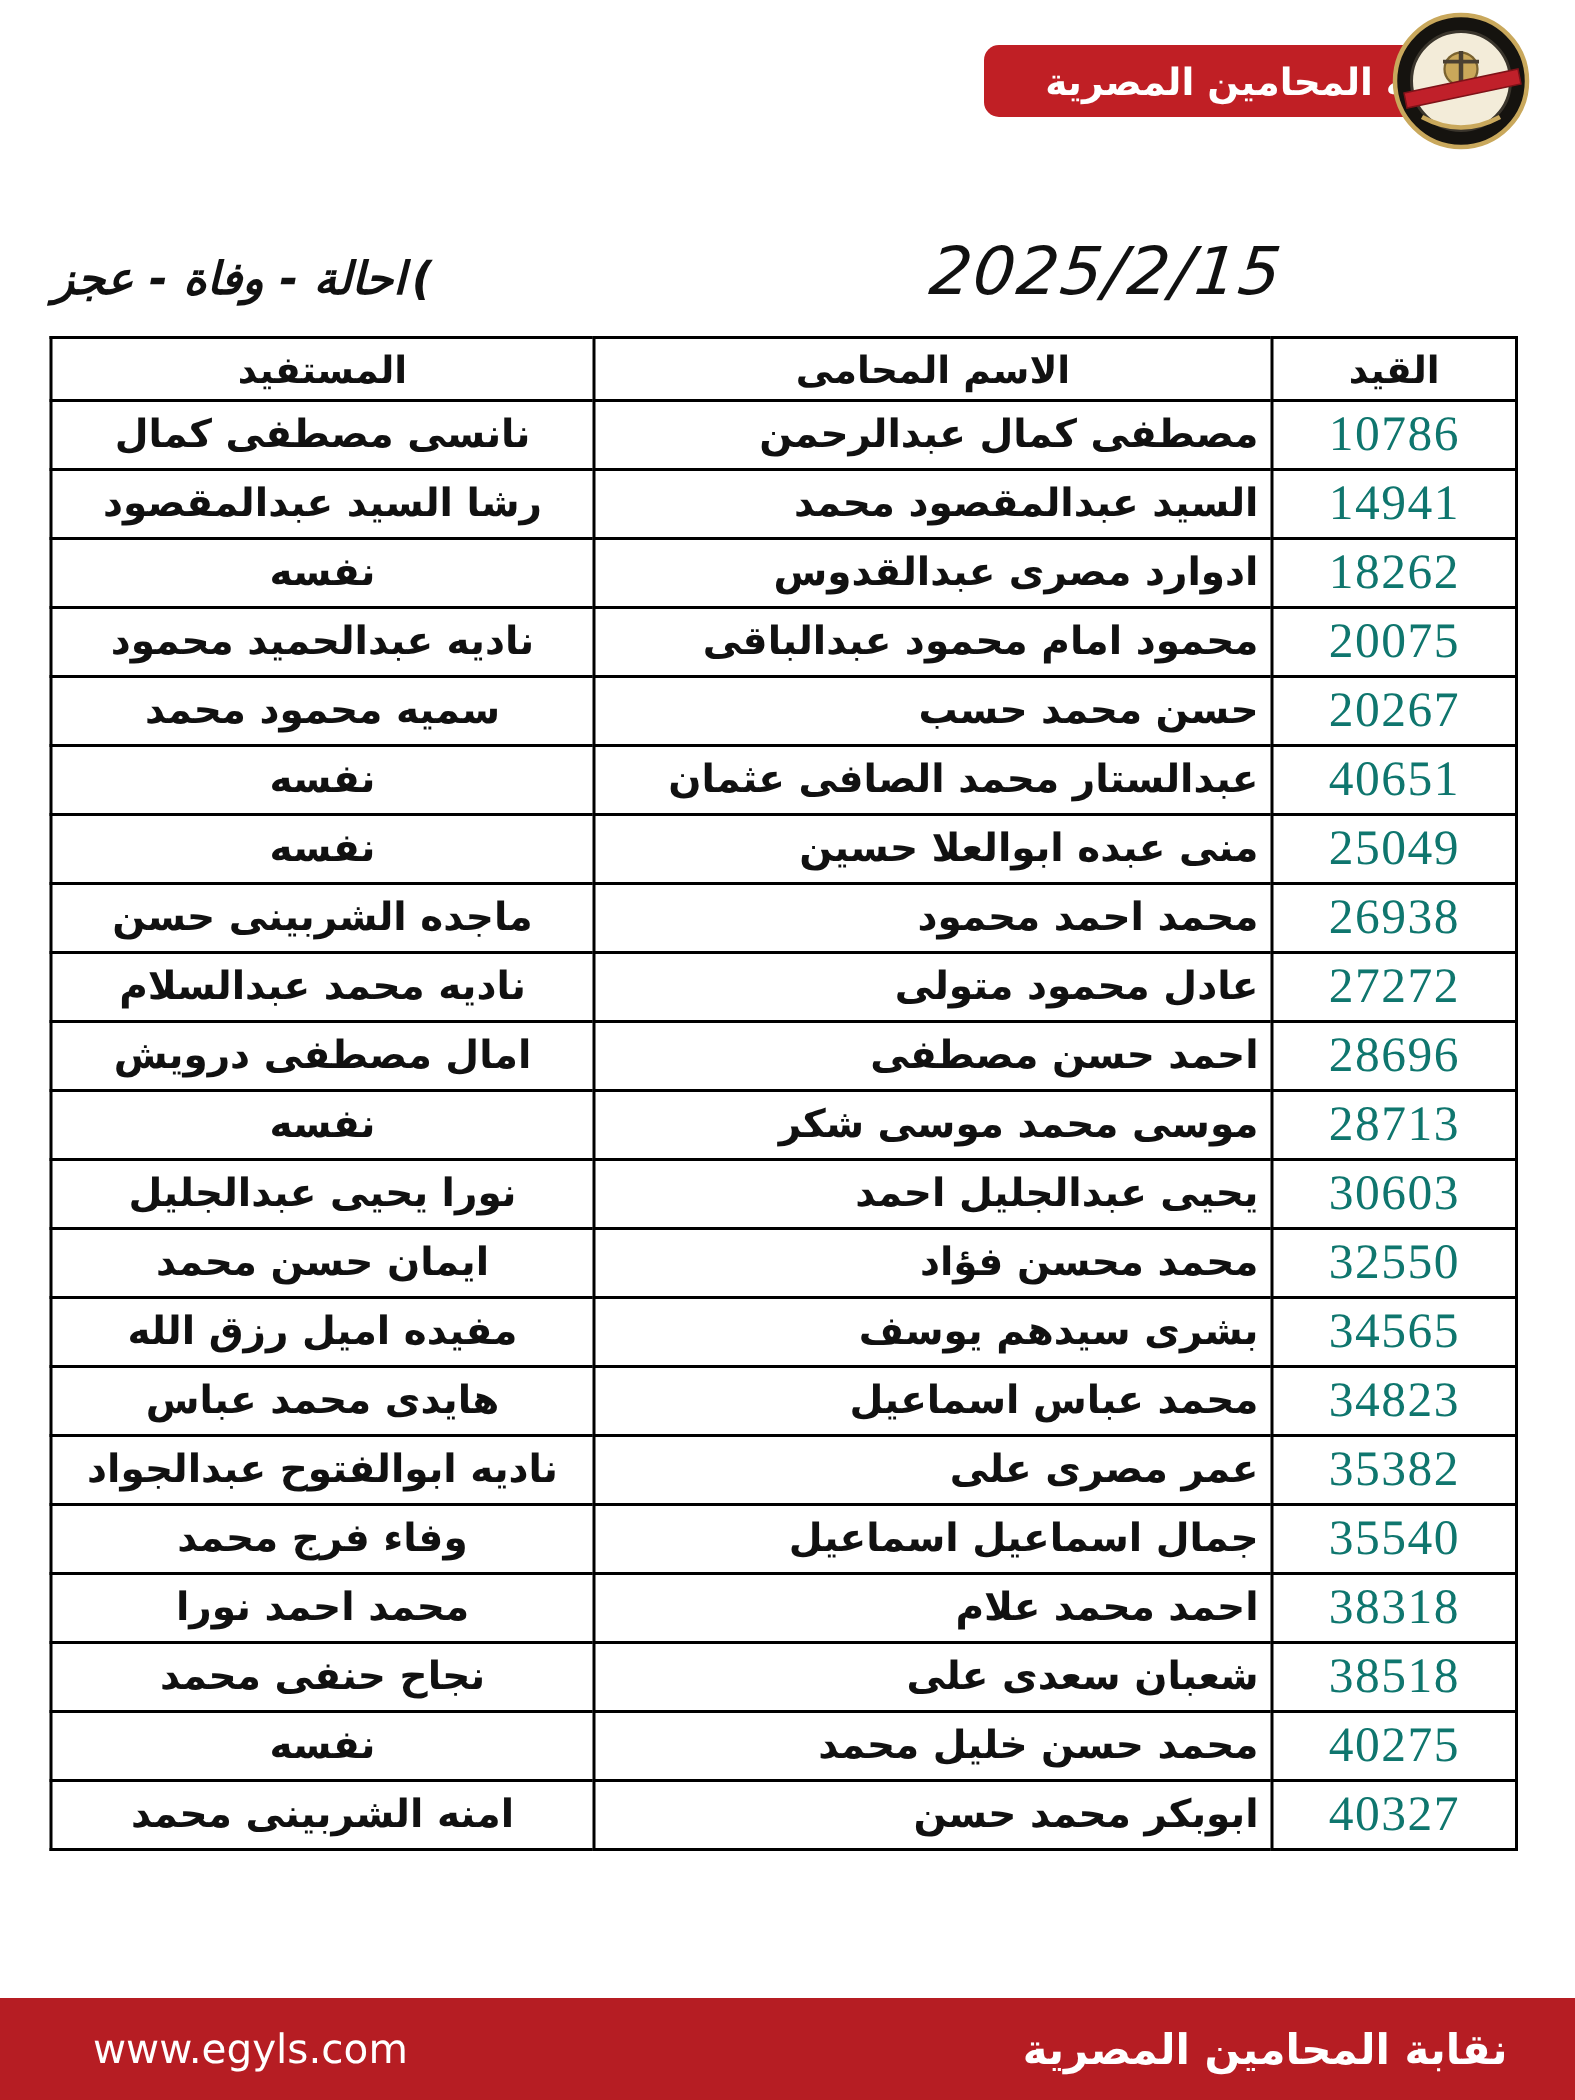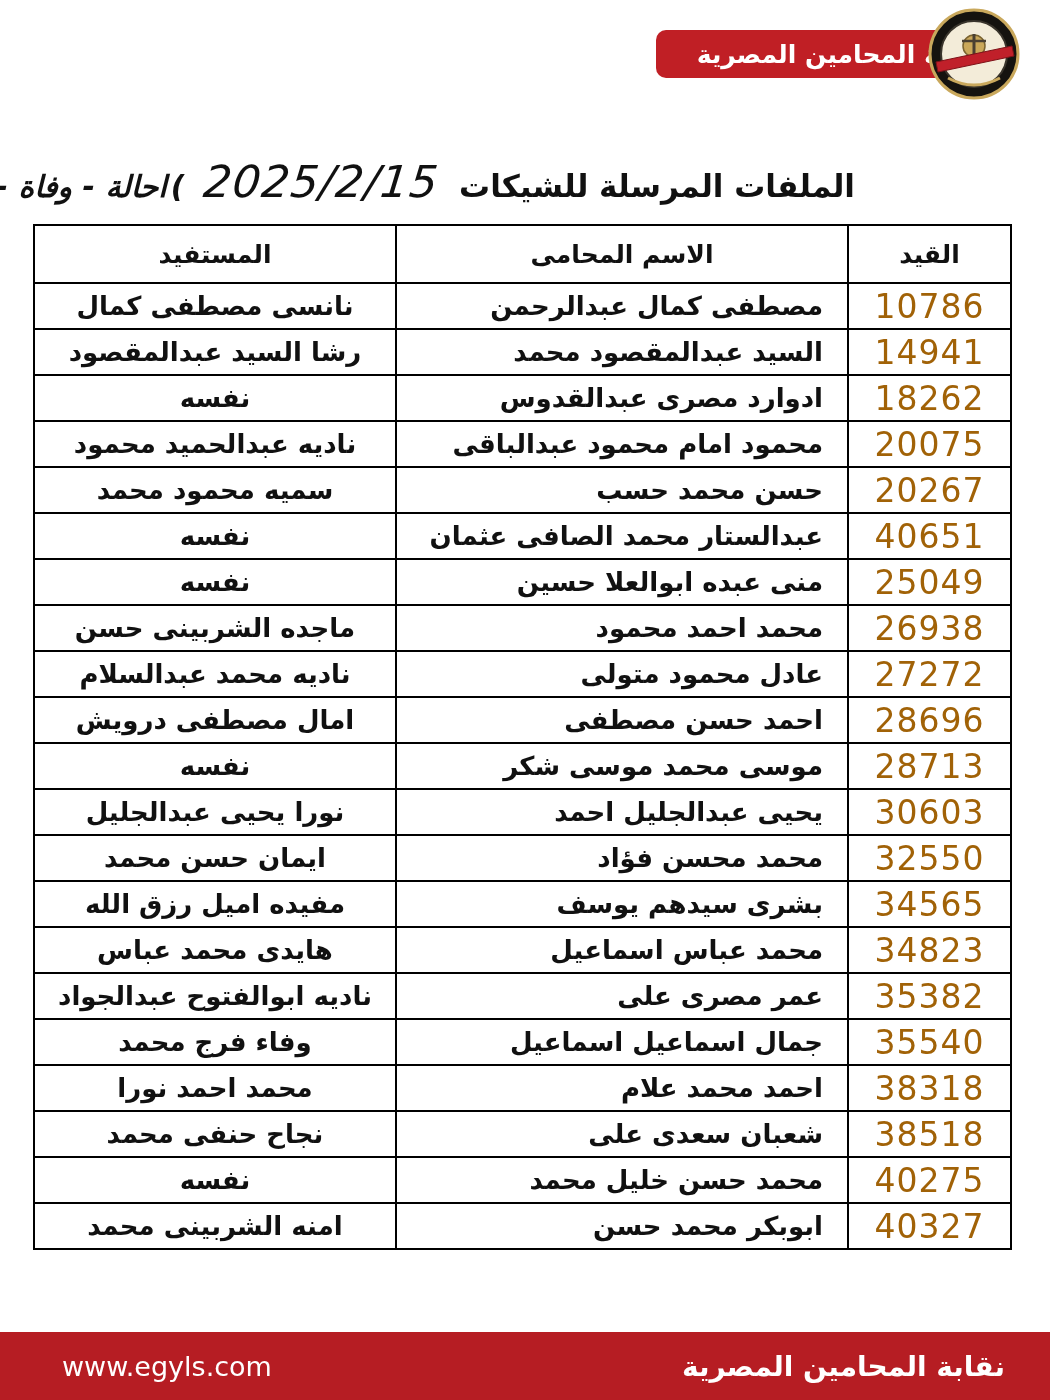--- a/index.html
+++ b/index.html
@@ -41,27 +41,27 @@
   
   table.checks {
     position:absolute; top:224px; right:38px;
     width:977px; border-collapse:collapse; direction:rtl; table-layout:fixed;
     background:#fff;
   }
   .col-qaid { width:163px; }
   .col-lawyer { width:452px; }
   .col-beneficiary { width:362px; }
   table.checks th, table.checks td { border:2px solid #000; vertical-align:middle; }
-  table.checks th { height:58px; font-size:25px; font-weight:bold; text-align:center; }
+  table.checks th { height:42px; font-size:25px; font-weight:bold; text-align:center; }
   table.checks td { height:46px; }
   td.cell-qaid {
     font-size:33px; font-weight:400; text-align:center;
-    letter-spacing:1px; color:#a16207; direction:ltr;
-  }
-  td.cell-lawyer { font-size:26px; font-weight:bold; text-align:right; padding:0 24px 0 4px; }
+    letter-spacing:1px; color:#0f766e; direction:ltr;font-family:Liberation Serif, serif;
+  }
+  td.cell-lawyer { font-size:26px; font-weight:bold; text-align:right; padding:0 8px 0 4px; }
   td.cell-beneficiary { font-size:26px; font-weight:bold; text-align:center; padding:0 16px; }
 
   
   .footer-bar {
     position:absolute; bottom:0; left:0; width:100%; height:68px;
     background:var(--footer-red,#b61d23);
     display:flex; direction:rtl; align-items:center; justify-content:space-between;
     padding:0 45px 0 62px;
   }
   .footer-org { color:#fff; font-size:28px; font-weight:bold; }
@@ -81,21 +81,20 @@
       <circle cx="46" cy="46" r="33" fill="none" stroke="#3a352c" stroke-width="2"></circle>
       <circle cx="46" cy="38" r="11" fill="#caa85a" stroke="#7a6330" stroke-width="1.5"></circle>
       <rect x="44.5" y="26" width="3" height="26" fill="#4a4032"></rect>
       <path d="M34 33 L58 33" stroke="#4a4032" stroke-width="2.5"></path>
       <path d="M8 54 L84 38 L86 48 L10 64 Z" fill="#c0202a" stroke="#7e1218" stroke-width="1"></path>
       <path d="M20 70 Q46 84 72 70" fill="none" stroke="#c9a85c" stroke-width="3"></path>
     </svg>
   </div>
 
   <div class="title-row">
-    <span class="title-main">الملفات المرسلة للشيكات</span>
     <span class="title-date">2025/2/15</span>
     <span class="title-note">
       <span class="paren">(</span>
       <span>احالة - وفاة - عجز</span>
     </span>
   </div>
 
   <table class="checks">
     <colgroup>
       <col class="col-qaid">

